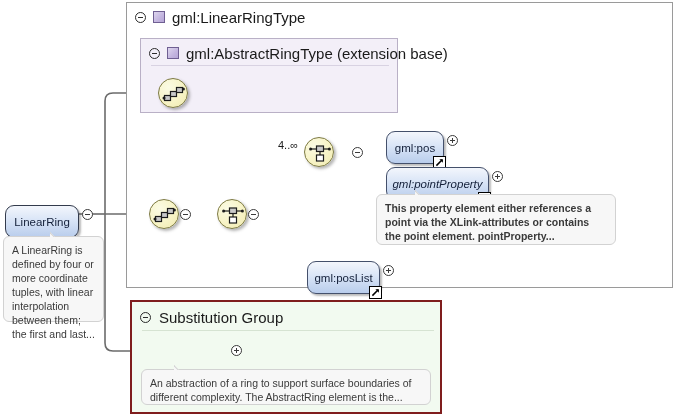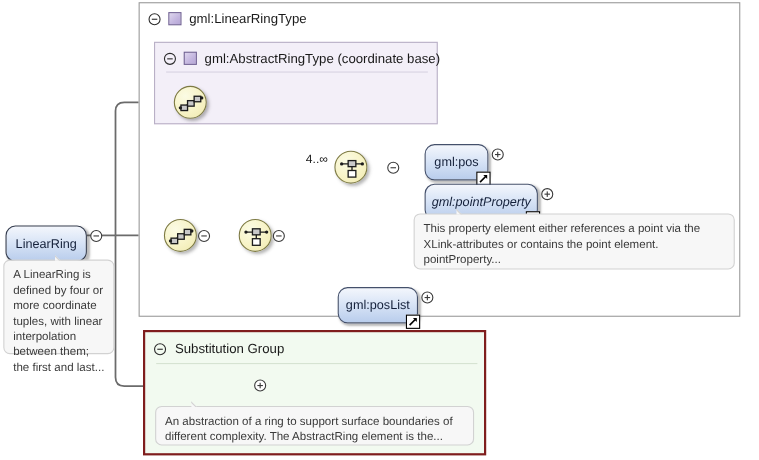--- a/index.html
+++ b/index.html
@@ -14,21 +14,21 @@
   }
   #stage{position:absolute;left:0;top:0;width:690px;height:418px;}
   svg.wires{position:absolute;left:0;top:0;width:690px;height:418px;pointer-events:none;}
 
   
   .panel{position:absolute;box-sizing:border-box;border:1px solid #9a9a9a;}
   .panel-type{background:#ffffff;}
   .panel-ext{background:#f3eff8;border:1px solid #b9b0c6;}
   .panel-subst{background:#f2faf0;border:2px solid #7f1d1d;}
   .panel-hdr{position:absolute;left:0;top:0;height:22px;display:flex;align-items:center;gap:7px;padding-left:8px;white-space:nowrap;}
-  .panel-hdr .lbl{font-size:12px;color:#1a1a1a;}
+  .panel-hdr .lbl{font-size:15px;color:#1a1a1a;}
   .hdr-rule{position:absolute;height:1px;background:#cfcfcf;}
 
   
   .circ{width:11px;height:11px;border-radius:50%;border:1.2px solid #2b2b2b;background:transparent;position:relative;flex:0 0 auto;box-sizing:border-box;}
   .circ::before{content:"";position:absolute;left:2px;top:4.2px;width:5px;height:1.2px;background:#2b2b2b;}
 
   
   .ncirc{position:absolute;width:11px;height:11px;border-radius:50%;border:1.2px solid #3a3a3a;background:#ffffff;box-sizing:border-box;}
   .ncirc::before{content:"";position:absolute;left:1.9px;top:4.1px;width:5.2px;height:1.2px;background:#3a3a3a;}
   .ncirc.plus::after{content:"";position:absolute;left:4.1px;top:1.9px;width:1.2px;height:5.2px;background:#3a3a3a;}
@@ -102,21 +102,21 @@
       <span class="circ"></span>
       <span class="swatch"></span>
       <span class="lbl">gml:LinearRingType</span>
     </div>
   </div>
 
   <div class="panel panel-ext" style="left:140px;top:38px;width:258px;height:75px;">
     <div class="panel-hdr" style="top:3px;">
       <span class="circ"></span>
       <span class="swatch"></span>
-      <span class="lbl">gml:AbstractRingType (coordinate base)</span>
+      <span class="lbl">gml:AbstractRingType (extension base)</span>
     </div>
     <div class="hdr-rule" style="left:10px;top:26px;width:238px;background:#d8d2e2;"></div>
   </div>
 
   <div class="panel panel-subst" style="left:130px;top:300px;width:312px;height:114px;">
     <div class="panel-hdr" style="top:4px;">
       <span class="circ"></span>
       <span class="lbl" style="margin-left:1px;">Substitution Group</span>
     </div>
     <div class="hdr-rule" style="left:10px;top:28px;width:292px;background:#d6e3d2;"></div>
@@ -212,21 +212,21 @@
     <span>gml:pointProperty</span>
     <span class="linkbadge">
       <svg width="11" height="11" viewBox="0 0 11 11">
         <path d="M2.4,8.6 L8.2,2.8" stroke="#000" stroke-width="1.5" fill="none"></path>
         <path d="M5.4,2.2 L8.9,2.2 L8.9,5.7 Z" fill="#000"></path>
       </svg>
     </span>
   </div>
   <div class="ncirc plus" style="left:492px;top:171px;"></div>
 
-  <div class="bubble" style="left:376px;top:194px;width:292px;height:51px;">
+  <div class="bubble" style="left:376px;top:194px;width:240px;height:51px;font-weight:bold;">
     <span class="tip" style="left:38px;"></span>
     <span>This property element either references a point via the XLink-attributes or contains the point element. pointProperty...</span>
   </div>
 
   <div class="elem" style="left:307px;top:261px;width:73px;">
     <span>gml:posList</span>
     <span class="linkbadge">
       <svg width="11" height="11" viewBox="0 0 11 11">
         <path d="M2.4,8.6 L8.2,2.8" stroke="#000" stroke-width="1.5" fill="none"></path>
         <path d="M5.4,2.2 L8.9,2.2 L8.9,5.7 Z" fill="#000"></path>

